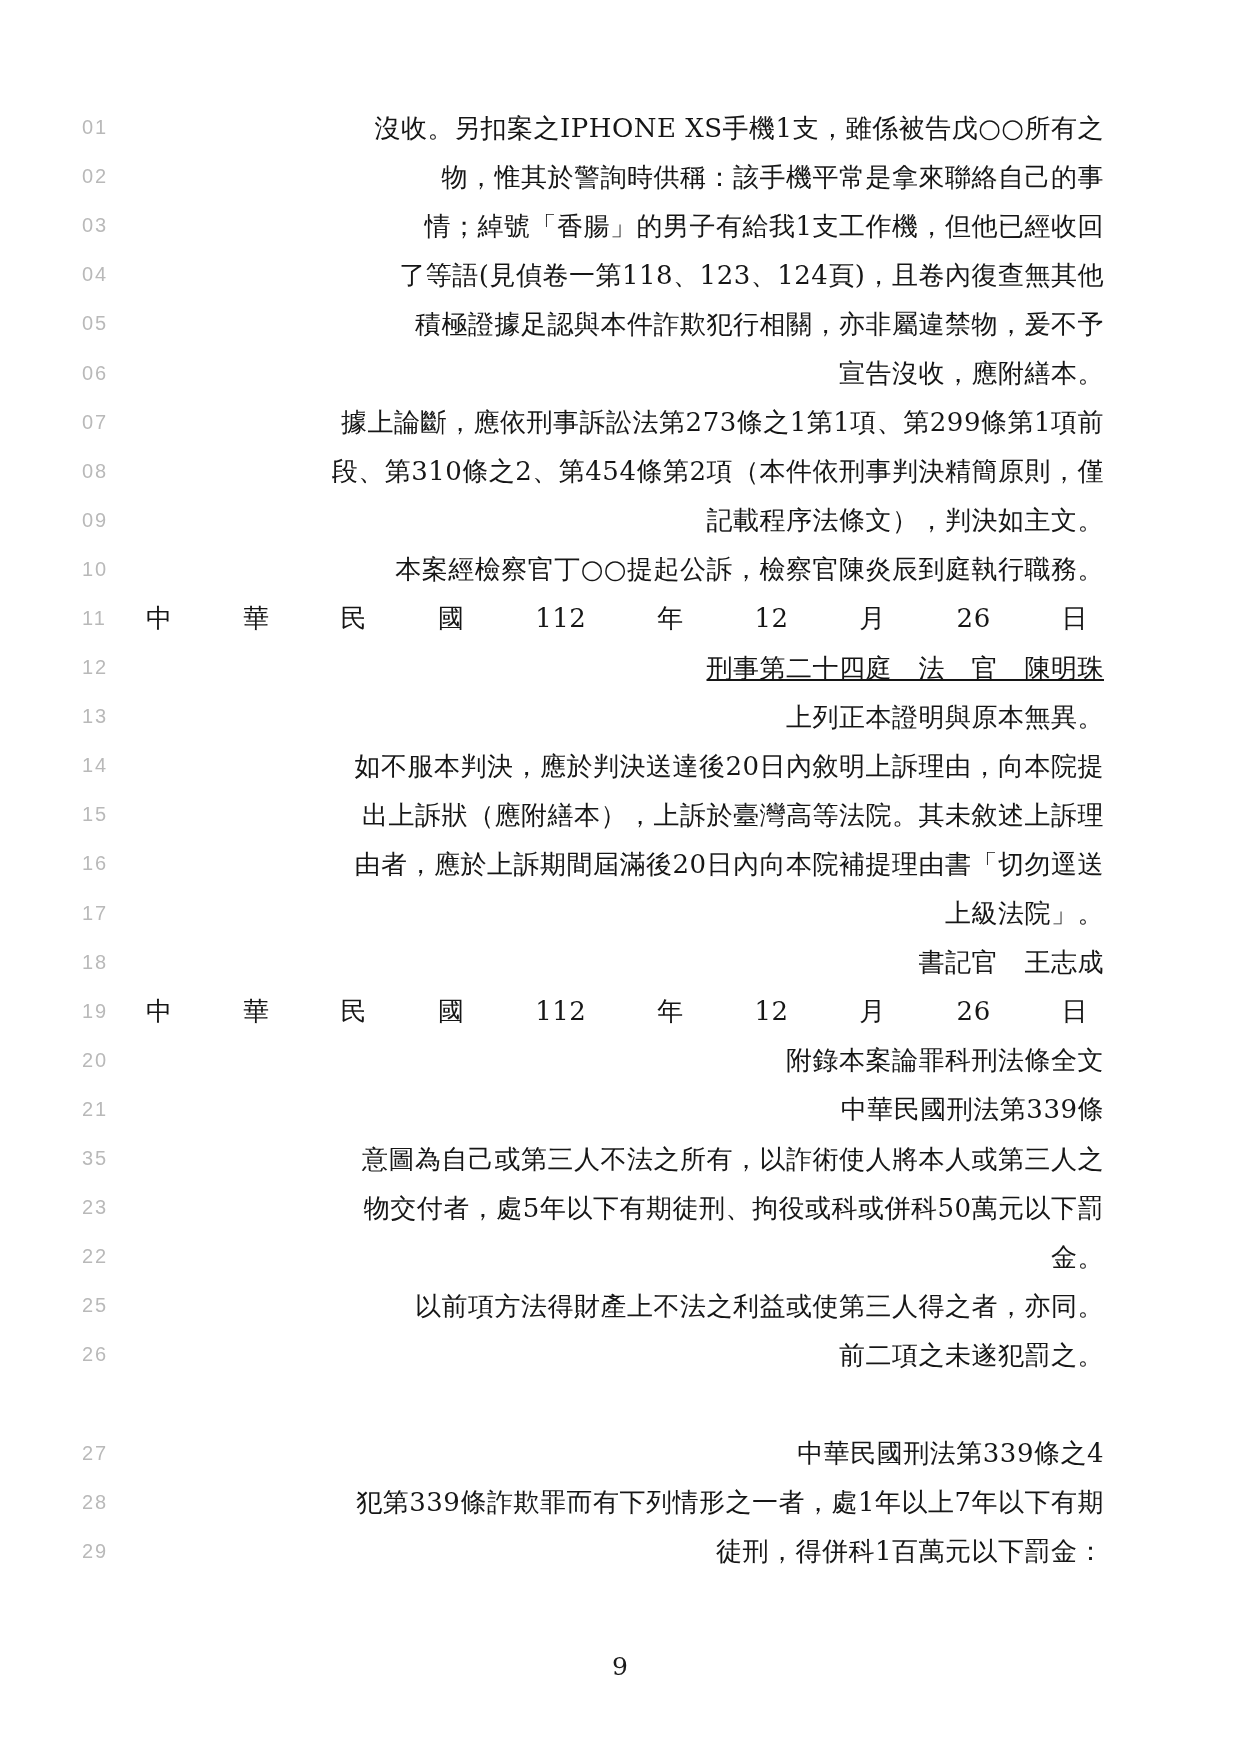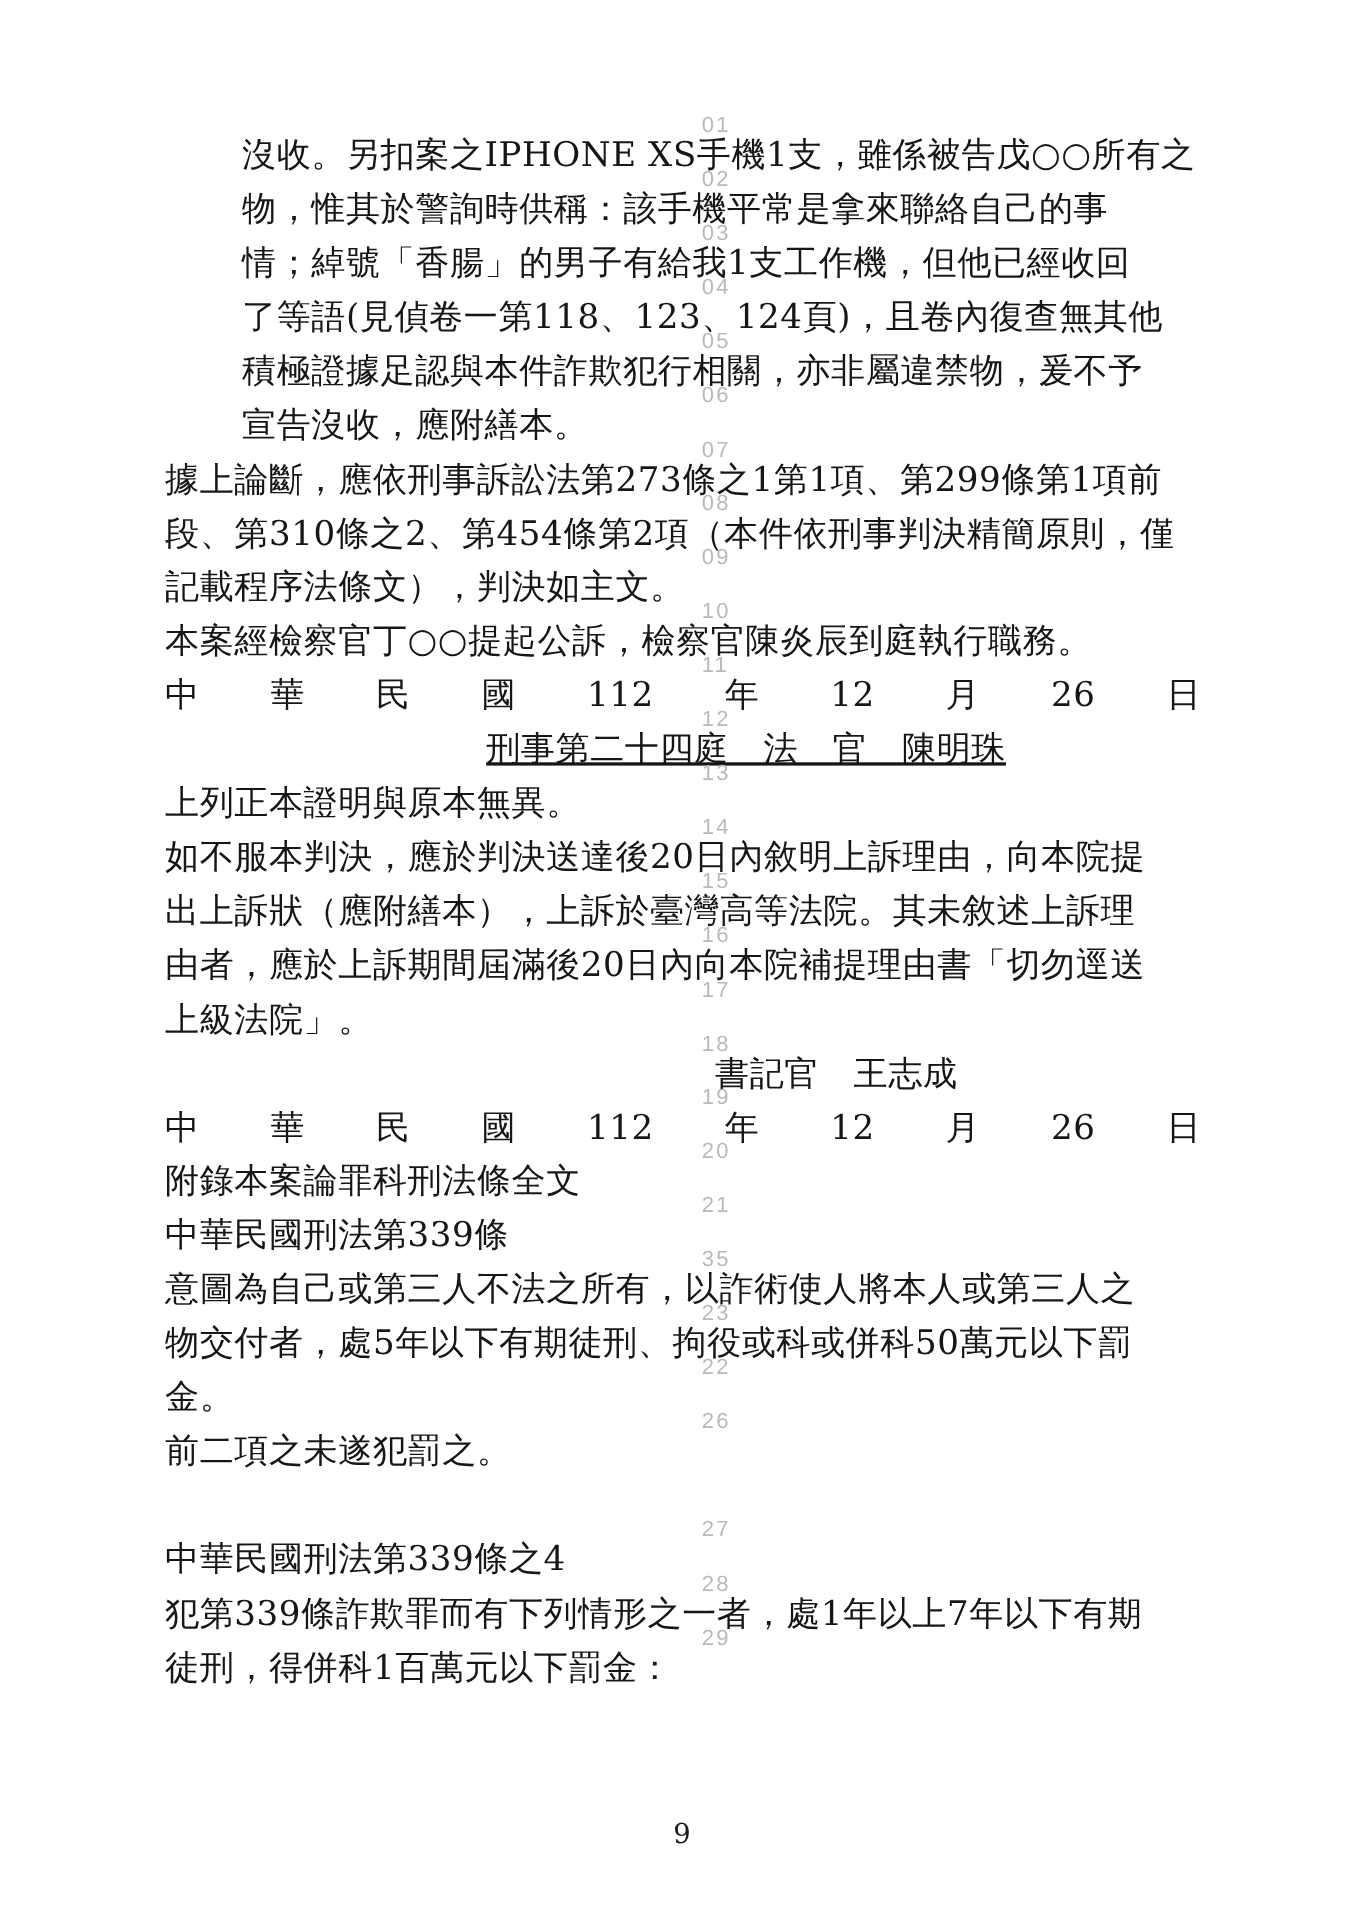--- a/index.html
+++ b/index.html
@@ -18,41 +18,41 @@
   .doc {
     position: absolute;
     top: 103px;
     left: 0;
     width: 1240px;
   }
   .row {
     height: 49.1px;
     display: flex;
     align-items: center;
-    flex-direction: column;
   }
   .lineno {
     flex: none;
     width: 46px;
     margin-left: 82px;
     font-family: "Liberation Sans", sans-serif;
     font-size: 20px;
     letter-spacing: 2px;
     color: #b9b9b9;
     user-select: none;
   }
   .content {
     flex: none;
     width: 958px;
     margin-left: 18px;
-    font-size: 31px;
+    font-size: 26px;
     line-height: 1;
     color: #161616;
     white-space: nowrap;
     letter-spacing: 0.5px;
+    text-align: right;
   }
   .indent .content { padding-left: 70px; width: 888px; }
   .sig-court .content { padding-left: 292px; width: 666px; text-decoration: underline; }
   .sig-clerk .content { padding-left: 500px; width: 458px; }
   .date-row .content {
     display: flex;
     justify-content: space-between;
     padding-right: 16px;
     width: 942px;
   }
@@ -190,20 +190,24 @@
       </div>
     <div class="row">
         <span class="lineno">23</span>
         <span class="content">物交付者，處5年以下有期徒刑、拘役或科或併科50萬元以下罰</span>
       </div>
     <div class="row">
         <span class="lineno">22</span>
         <span class="content">金。</span>
       </div>
     <div class="row">
+        <span class="lineno">25</span>
+        <span class="content">以前項方法得財產上不法之利益或使第三人得之者，亦同。</span>
+      </div>
+    <div class="row">
         <span class="lineno">26</span>
         <span class="content">前二項之未遂犯罰之。</span>
       </div>
 
     <div class="row"></div>
 
     <div class="row">
         <span class="lineno">27</span>
         <span class="content">中華民國刑法第339條之4</span>
       </div>

